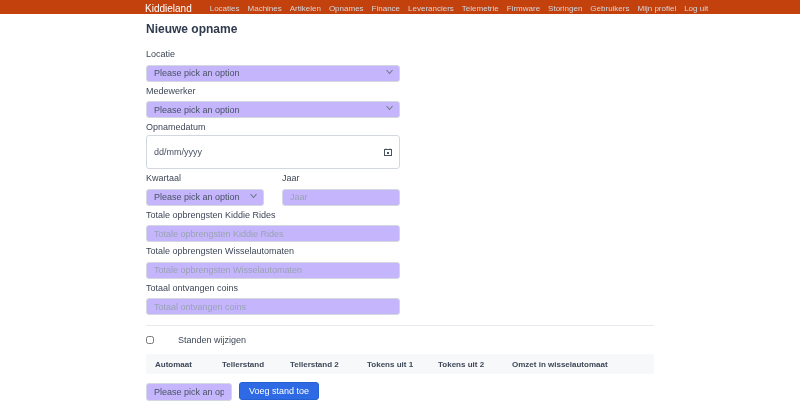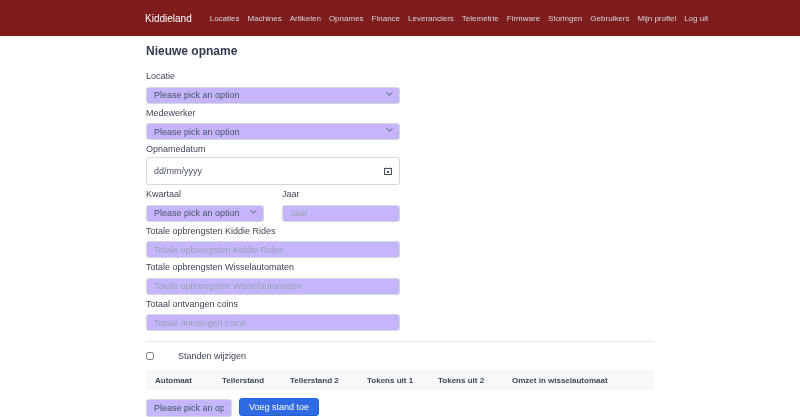--- a/index.html
+++ b/index.html
@@ -7,24 +7,24 @@
   body {
     width: 800px; height: 417px;
     background: #ffffff;
     font-family: "Liberation Sans", sans-serif;
     color: #3e4757;
     overflow: hidden;
   }
 
   
   .navbar {
-    background: #7f1d1d;
-    height: 36px;
-    display: flex;
-    align-items: center;
+    background: #c2410c;
+    height: 14px;
+    display: flex;
+    align-items: flex-end;
   }
   .nav-inner {
     width: 510px;
     margin: 0 auto;
     display: flex;
     align-items: center;
     white-space: nowrap;
   }
   .brand {
     color: #ffffff;
@@ -89,21 +89,21 @@
     width: 7px; height: 5px;
     pointer-events: none;
     display: block;
   }
   .chev svg { display: block; }
   .datebox {
     display: flex;
     align-items: center;
     justify-content: space-between;
     width: 100%;
-    height: 28px;
+    height: 34px;
     border: 1px solid #d3d8e0;
     border-radius: 3px;
     background: #fff;
     font-size: 9px;
     color: #495362;
     padding: 0 7px;
     cursor: text;
   }
   .cal-icon { width: 8px; height: 8px; position: relative; }
   .cal-icon svg { display: block; }

